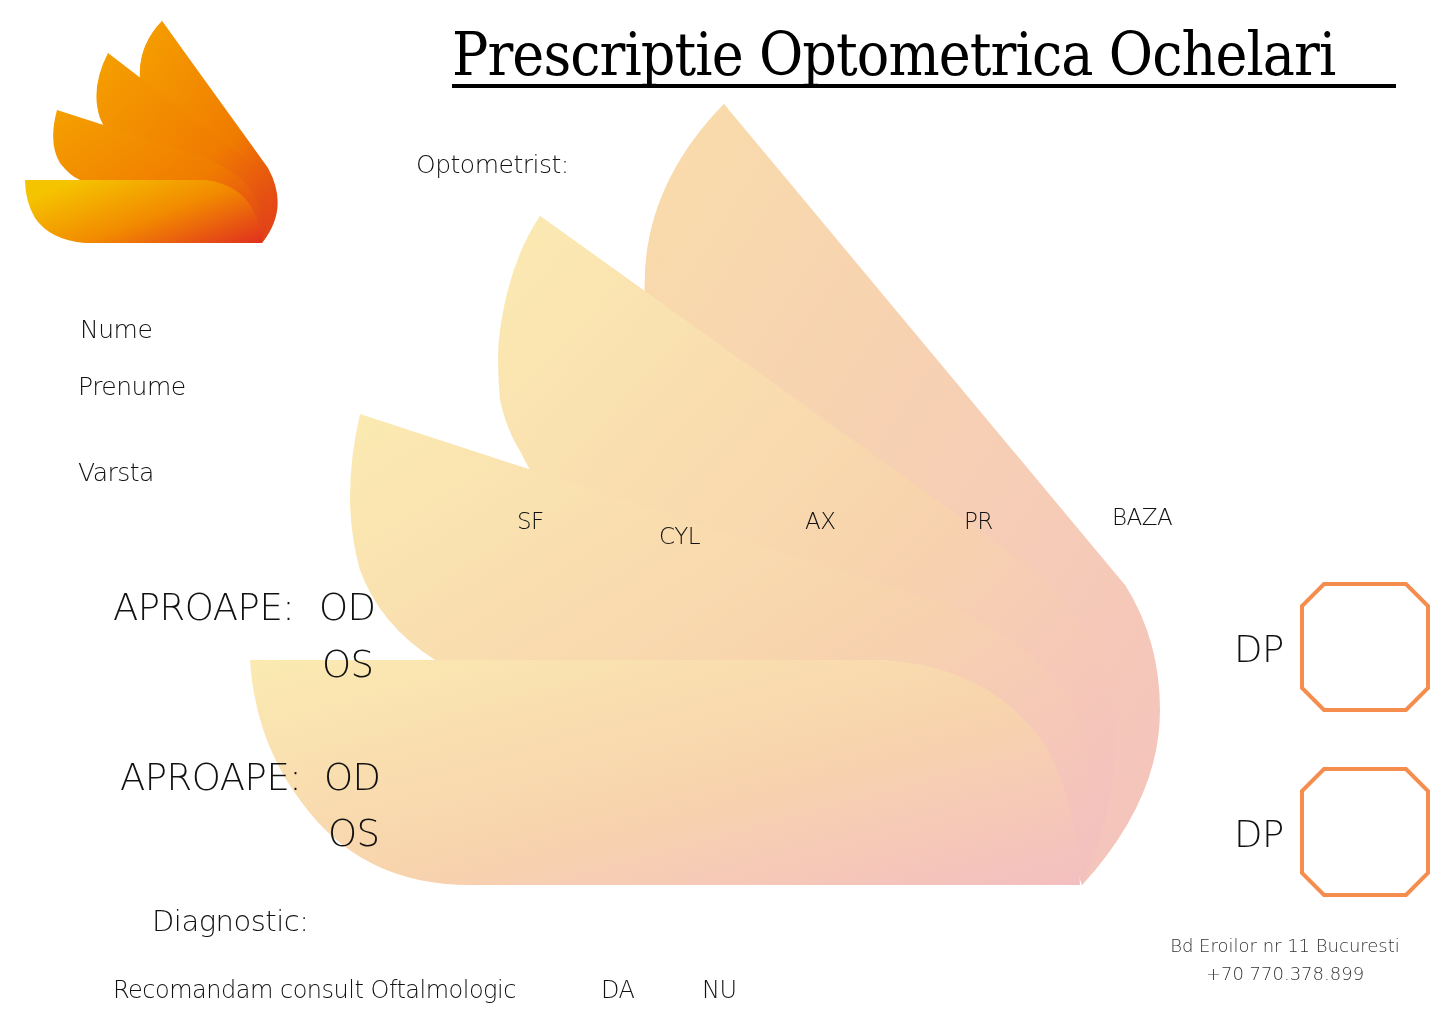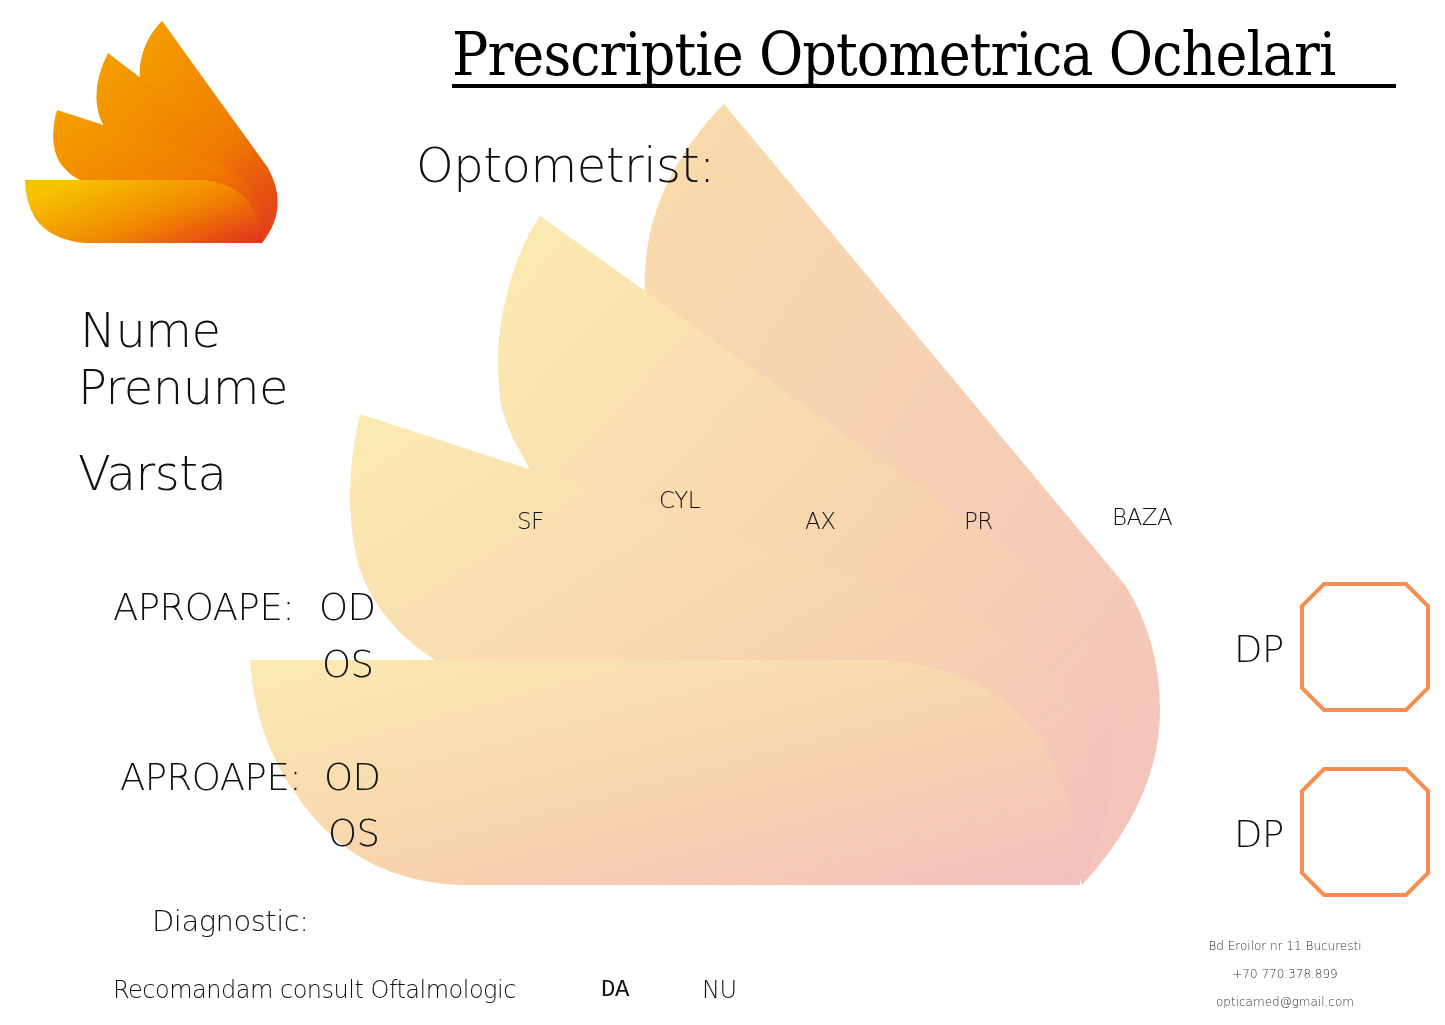--- a/index.html
+++ b/index.html
@@ -9,26 +9,26 @@
     svg.abs { overflow: visible; }
     .title {
       left: 452px; top: 18px; width: 945px;
       font-family: "DejaVu Serif", "Liberation Serif", serif;
       font-size: 60px; line-height: 72px; color: #000; white-space: nowrap;
       letter-spacing: -1px; transform: scaleX(0.9); transform-origin: left top;
     }
     .title-underline { left: 452px; top: 84px; width: 944px; height: 4px; background: #000; }
     .lbl { font-weight: 200; color: #111; white-space: nowrap; font-family: "DejaVu Sans", sans-serif; }
     .lbl-xl { font-size: 37px; line-height: 44px; letter-spacing: -0.5px; }
-    .lbl-lg { font-size: 48px; line-height: 42px; letter-spacing: -0.5px; }
+    .lbl-lg { font-size: 25px; line-height: 42px; letter-spacing: -0.5px; }
     .lbl-md { font-size: 29px; line-height: 34px; letter-spacing: -0.5px; }
     .lbl-sm { font-size: 24px; line-height: 30px; letter-spacing: -0.5px; }
     .col-head { font-size: 23px; line-height: 32px; font-weight: 200; letter-spacing: -0.5px; }
     .footer { left: 1140px; top: 932px; width: 290px; text-align: center;
-              font-size: 12px; line-height: 28px; color: #333; font-weight: 300; }
+              font-size: 18px; line-height: 28px; color: #333; font-weight: 300; }
     .dp-box { width: 130px; height: 130px; }
     .input-zone { background: transparent; }
   </style>
 </head>
 <body>
 
 <svg class="abs" style="left:0;top:0;" width="1445" height="1025" viewBox="0 0 1445 1025">
   <defs>
     <linearGradient id="wm" x1="0" y1="0" x2="1" y2="1">
       <stop offset="0" stop-color="#fbeab2"></stop>
@@ -79,21 +79,21 @@
 <div class="abs input-zone" style="left:660px;top:140px;width:560px;height:50px;"></div>
 
 <div class="abs lbl lbl-lg" style="left:80px;top:309px;">Nume</div>
 <div class="abs lbl lbl-lg" style="left:78px;top:366px;">Prenume</div>
 <div class="abs lbl lbl-lg" style="left:78px;top:452px;">Varsta</div>
 <div class="abs input-zone" style="left:260px;top:305px;width:700px;height:50px;"></div>
 <div class="abs input-zone" style="left:260px;top:362px;width:700px;height:50px;"></div>
 <div class="abs input-zone" style="left:260px;top:448px;width:400px;height:50px;"></div>
 
 <div class="abs col-head" style="left:517px;top:505px;">SF</div>
-<div class="abs col-head" style="left:659px;top:484px;">CYL</div>
+<div class="abs col-head" style="left:659px;top:520px;">CYL</div>
 <div class="abs col-head" style="left:805px;top:505px;">AX</div>
 <div class="abs col-head" style="left:964px;top:505px;">PR</div>
 <div class="abs col-head" style="left:1112px;top:501px;">BAZA</div>
 
 <div class="abs lbl lbl-xl" style="left:113px;top:586px;">APROAPE:</div>
 <div class="abs lbl lbl-xl" style="left:319px;top:586px;">OD</div>
 <div class="abs lbl lbl-xl" style="left:322px;top:643px;">OS</div>
 <div class="abs input-zone" style="left:480px;top:584px;width:740px;height:50px;"></div>
 <div class="abs input-zone" style="left:480px;top:641px;width:740px;height:50px;"></div>
 
@@ -110,20 +110,19 @@
 
 <div class="abs lbl lbl-xl" style="left:1234px;top:813px;">DP</div>
 <svg class="abs dp-box" style="left:1300px;top:767px;" viewBox="0 0 130 130">
   <polygon points="24,2 106,2 128,24 128,106 106,128 24,128 2,106 2,24" fill="#ffffff" stroke="#f58d4e" stroke-width="4"></polygon>
 </svg>
 
 <div class="abs lbl lbl-md" style="left:113px;top:904px;margin-left:39px;">Diagnostic:</div>
 <div class="abs input-zone" style="left:290px;top:900px;width:800px;height:44px;"></div>
 
 <div class="abs lbl lbl-sm" style="left:113px;top:975px;">Recomandam consult Oftalmologic</div>
-<div class="abs lbl lbl-sm" style="left:601px;top:975px;font-family:Liberation Mono, monospace;">DA</div>
+<div class="abs lbl lbl-sm" style="left:601px;top:975px;">DA</div>
 <div class="abs lbl lbl-sm" style="left:702px;top:975px;">NU</div>
 
 <div class="abs footer">
   <div>Bd Eroilor nr 11 Bucuresti</div>
   <div>+70 770.378.899</div>
-  <div>opticamed@gmail.com</div>
 </div>
 
 </body></html>

